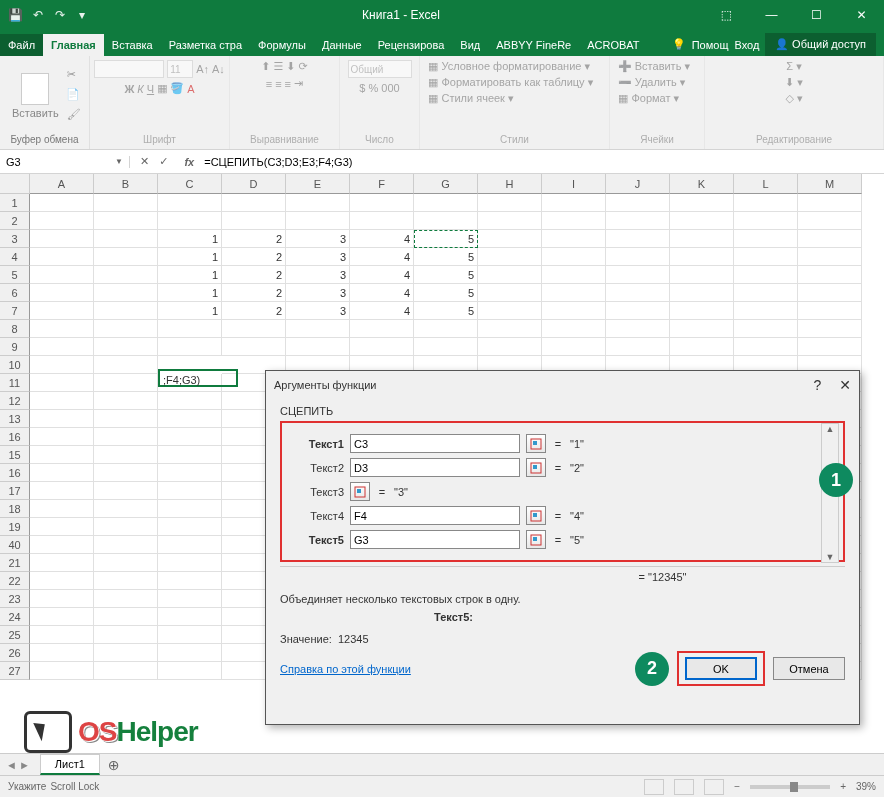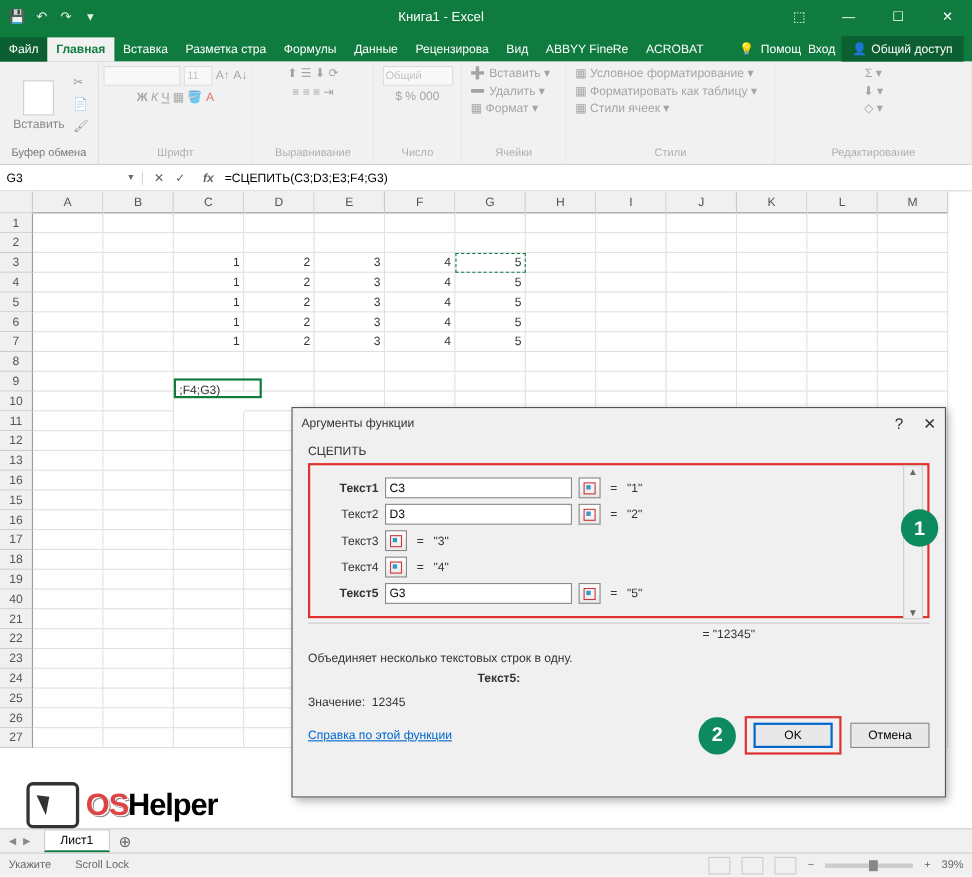--- a/index.html
+++ b/index.html
@@ -95,21 +95,21 @@
 .view-btn { width: 20px; height: 16px; border: 1px solid #ccc; }
 .zoom-slider { width: 80px; height: 4px; background: #ccc; position: relative; }
 .zoom-slider::after { content: ''; position: absolute; left: 50%; top: -3px; width: 8px; height: 10px; background: #888; }
 
 
 .watermark { position: absolute; left: 24px; bottom: 44px; z-index: 70; display: flex; align-items: center; gap: 6px; }
 .watermark .cursor-box { width: 48px; height: 42px; border: 3px solid #333; border-radius: 6px; background: #fff; position: relative; }
 .watermark .cursor-box::after { content: ''; position: absolute; left: 10px; top: 6px; width: 0; height: 0; border-left: 10px solid #333; border-top: 6px solid transparent; border-bottom: 14px solid transparent; transform: rotate(-25deg); }
 .watermark .txt { font-size: 28px; font-weight: 700; font-family: Arial; letter-spacing: -1px; }
 .watermark .os { color: #d44; text-shadow: 1px 1px 0 #fff, 2px 2px 0 #888; }
-.watermark .helper { color: #000000; text-shadow: 1px 1px 0 #fff; }
+.watermark .helper { color: #15803d; text-shadow: 1px 1px 0 #fff; }
 </style>
 </head>
 <body>
 
 <div class="titlebar">
   <div class="qat">
     <span>💾</span>
     <span>↶</span>
     <span>↷</span>
     <span>▾</span>
@@ -203,35 +203,35 @@
           <input style="width: 64px;" value="Общий">
         </div>
       <div class="font-row">
         <span>$</span>
         <span>%</span>
         <span>000</span>
       </div>
     </div>
     <div class="label">Число</div>
   </div>
+  <div class="ribbon-group ribbon-dim" style="width:190px">
+    <div class="content" style="flex-direction:column;align-items:flex-start;gap:3px">
+      <div>▦ <span>Условное форматирование</span> ▾</div>
+      <div>▦ <span>Форматировать как таблицу</span> ▾</div>
+      <div>▦ <span>Стили ячеек</span> ▾</div>
+    </div>
+    <div class="label">Стили</div>
+  </div>
   <div class="ribbon-group ribbon-dim" style="width:95px">
     <div class="content" style="flex-direction:column;align-items:flex-start;gap:3px">
       <div>➕ <span>Вставить</span> ▾</div>
       <div>➖ <span>Удалить</span> ▾</div>
       <div>▦ <span>Формат</span> ▾</div>
     </div>
     <div class="label">Ячейки</div>
-  </div>
-  <div class="ribbon-group ribbon-dim" style="width:190px">
-    <div class="content" style="flex-direction:column;align-items:flex-start;gap:3px">
-      <div>▦ <span>Условное форматирование</span> ▾</div>
-      <div>▦ <span>Форматировать как таблицу</span> ▾</div>
-      <div>▦ <span>Стили ячеек</span> ▾</div>
-    </div>
-    <div class="label">Стили</div>
   </div>
   <div class="ribbon-group ribbon-dim" style="flex:1">
     <div class="content" style="flex-direction:column;gap:3px">
       <div>Σ ▾</div>
       <div>⬇ ▾</div>
       <div>◇ ▾</div>
     </div>
     <div class="label">Редактирование</div>
   </div>
 </div>
@@ -408,21 +408,21 @@
       <div class="cell" style="left: 320px; top: 144px;"></div>
       <div class="cell" style="left: 384px; top: 144px;"></div>
       <div class="cell" style="left: 448px; top: 144px;"></div>
       <div class="cell" style="left: 512px; top: 144px;"></div>
       <div class="cell" style="left: 576px; top: 144px;"></div>
       <div class="cell" style="left: 640px; top: 144px;"></div>
       <div class="cell" style="left: 704px; top: 144px;"></div>
       <div class="cell" style="left: 768px; top: 144px;"></div>
       <div class="cell" style="left: 0px; top: 162px;"></div>
       <div class="cell" style="left: 64px; top: 162px;"></div>
-      <div class="cell selected" style="left: 128px; top: 150px; text-align: left; width: 80px;">;F4;G3)</div>
+      <div class="cell selected" style="left: 128px; top: 175px; text-align: left; width: 80px;">;F4;G3)</div>
       <div class="cell" style="left: 192px; top: 162px;"></div>
       <div class="cell" style="left: 256px; top: 162px;"></div>
       <div class="cell" style="left: 320px; top: 162px;"></div>
       <div class="cell" style="left: 384px; top: 162px;"></div>
       <div class="cell" style="left: 448px; top: 162px;"></div>
       <div class="cell" style="left: 512px; top: 162px;"></div>
       <div class="cell" style="left: 576px; top: 162px;"></div>
       <div class="cell" style="left: 640px; top: 162px;"></div>
       <div class="cell" style="left: 704px; top: 162px;"></div>
       <div class="cell" style="left: 768px; top: 162px;"></div>
@@ -693,20 +693,21 @@
       <svg viewBox="0 0 12 12">
                   <rect x="1" y="1" width="10" height="10" fill="none" stroke="#c33" stroke-width="1"></rect>
                   <rect x="3" y="3" width="4" height="4" fill="#39c"></rect>
                 </svg>
     </div>
     <div class="eq">=</div>
     <div class="val">"3"</div>
             </div>
             <div class="arg-row">
     <div class="lbl normal">Текст4</div>
+    <input value="F4" style="">
     <div class="ref-btn">
       <svg viewBox="0 0 12 12">
                   <rect x="1" y="1" width="10" height="10" fill="none" stroke="#c33" stroke-width="1"></rect>
                   <rect x="3" y="3" width="4" height="4" fill="#39c"></rect>
                 </svg>
     </div>
     <div class="eq">=</div>
     <div class="val">"4"</div>
             </div>
             <div class="arg-row">
@@ -759,21 +760,21 @@
 <div class="sheet-tabs">
   <div class="nav">
     <span>◄</span>
     <span>►</span>
   </div>
   <div class="sheet-tab">Лист1</div>
   <div class="sheet-add">⊕</div>
 </div>
 
 <div class="statusbar">
-  <div style="display:flex;gap:22px">
+  <div style="display:flex;gap:4px">
     <span>Укажите</span>
     <span>Scroll Lock</span>
   </div>
   <div class="right">
     <div class="view-btn"></div>
     <div class="view-btn"></div>
     <div class="view-btn"></div>
     <span>−</span>
     <div class="zoom-slider"></div>
     <span>+</span>

